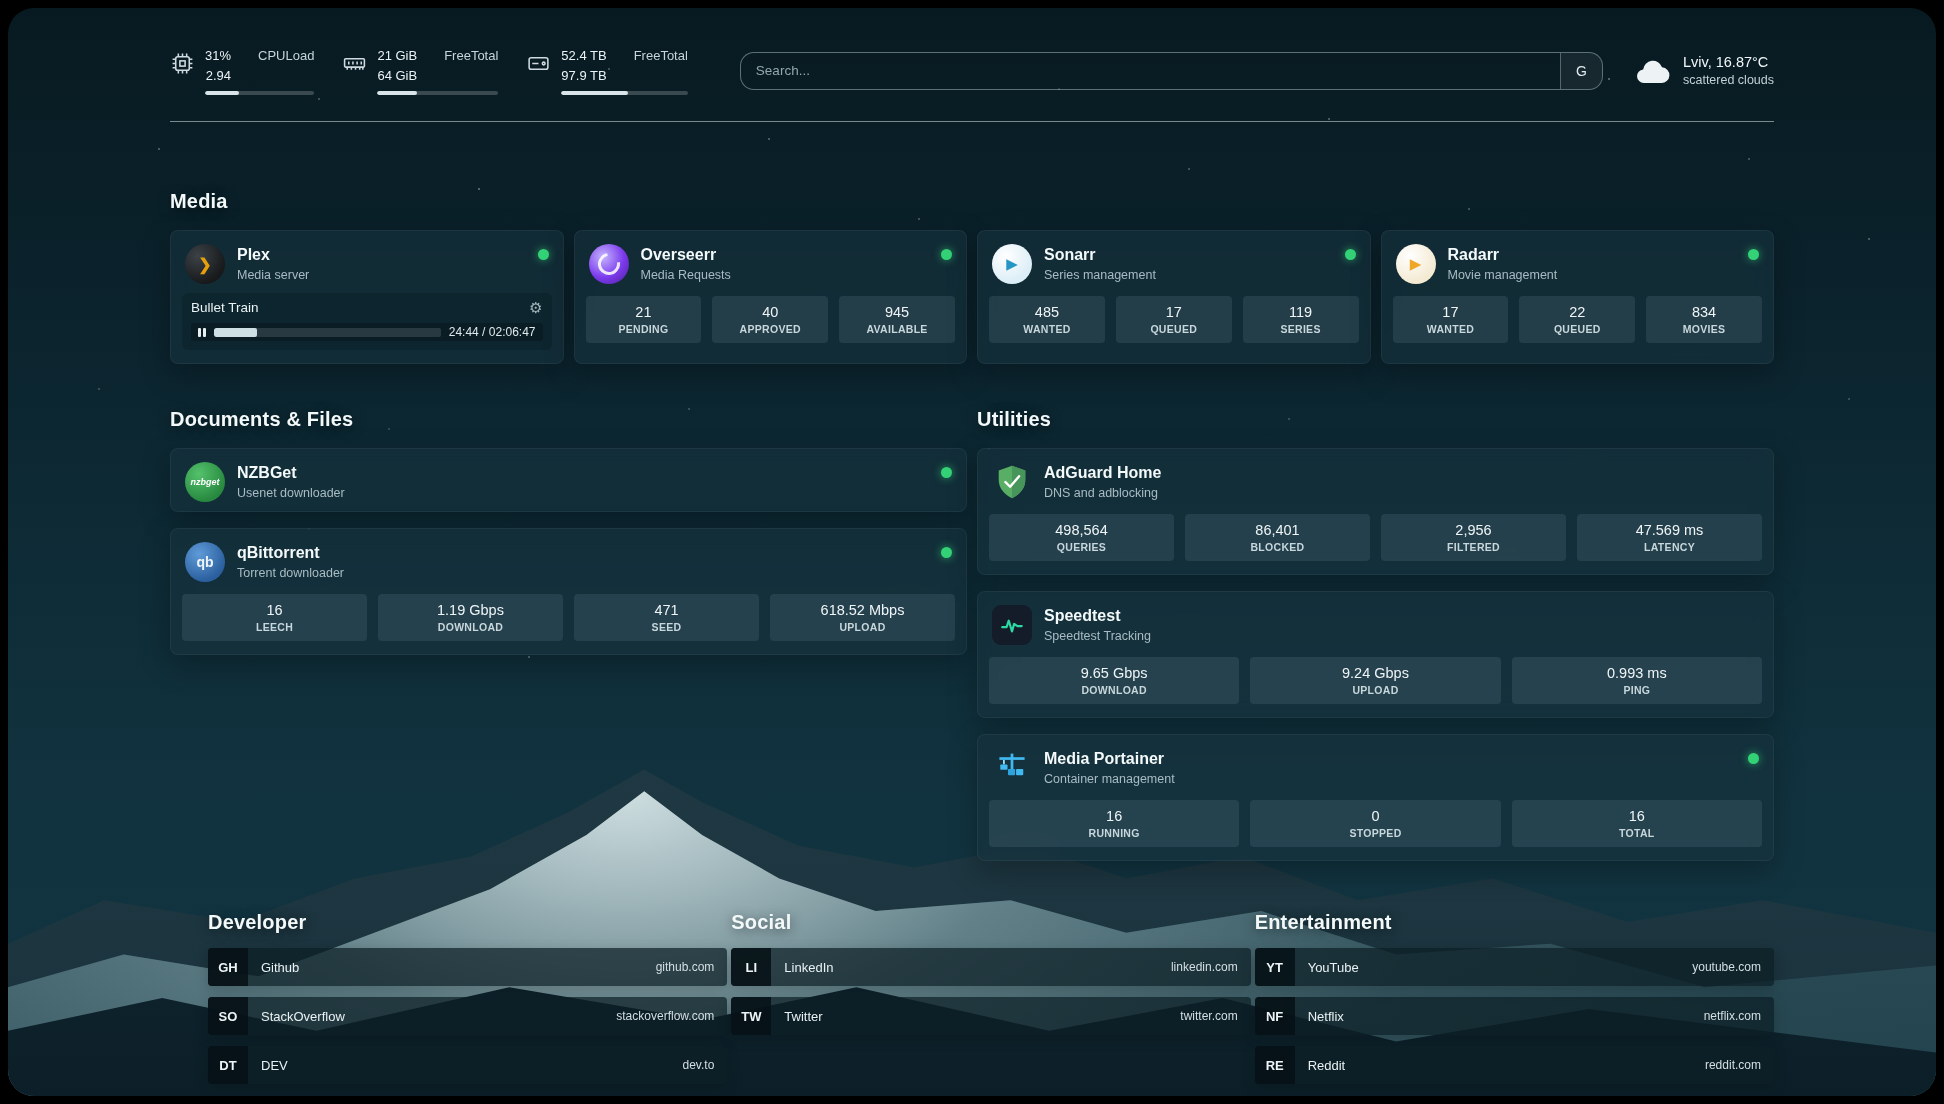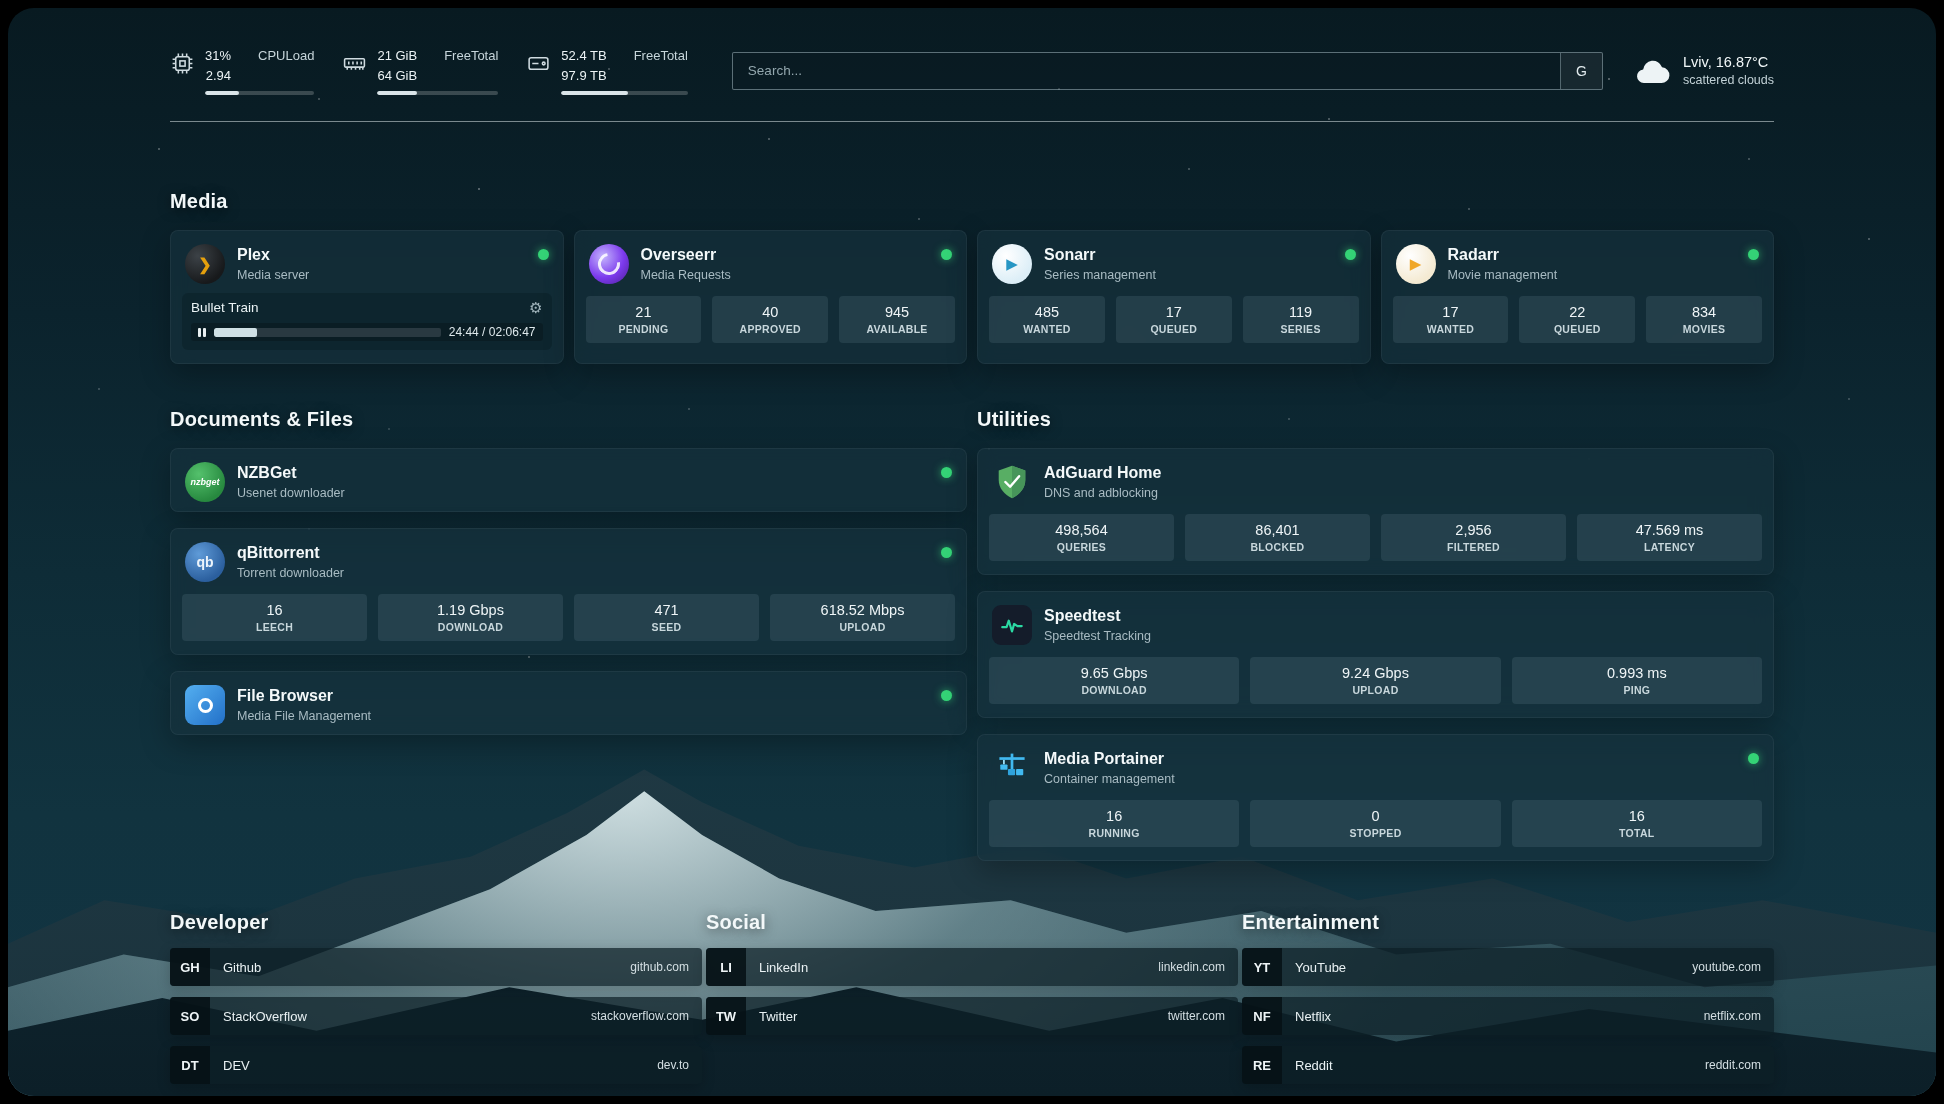--- a/index.html
+++ b/index.html
@@ -34,22 +34,22 @@
   .content{position:relative;z-index:2;padding:0 162px;height:100%;}
   
   .topbar{display:flex;align-items:center;padding:38px 0 26px;border-bottom:1px solid rgba(235,245,248,.5);}
   .hw{display:flex;align-items:flex-start;gap:10px;margin-right:28px;}
   .hw-icon{width:25px;height:25px;margin-top:5px;flex:0 0 25px;}
   .hw-rows{display:flex;gap:27px;}
   .hw-values{display:flex;flex-direction:column;align-items:flex-end;font-size:13px;color:#ecf3f5;line-height:1.5;}
   .hw-labels{display:flex;flex-direction:row;font-size:13px;color:#c6d5da;line-height:1.5;}
   .hw-bar{height:4px;background:rgba(255,255,255,.2);border-radius:2px;margin-top:6px;overflow:hidden;}
   .hw-fill{height:100%;background:#d9e4e8;border-radius:2px;}
-  .search{flex:1;display:flex;align-items:stretch;height:38px;border:1px solid rgba(175,198,206,.5);border-radius:2px;
-    background:rgba(10,26,33,.5);margin:0 30px 0 16px;overflow:hidden;}
+  .search{flex:1;display:flex;align-items:stretch;height:38px;border:1px solid rgba(175,198,206,.5);border-radius:14px;
+    background:rgba(10,26,33,.5);margin:0 30px 0 24px;overflow:hidden;}
   .search input{flex:1;background:transparent;border:0;outline:0;color:#e7eff1;font-size:13.5px;padding:0 15px;font-family:inherit;}
   .search input::placeholder{color:#93a7ae;}
   .search-btn{width:42px;border-left:1px solid rgba(175,198,206,.4);display:flex;align-items:center;justify-content:center;
     color:#e2ebee;font-size:14px;background:rgba(255,255,255,.06);cursor:pointer;}
   .weather{display:flex;align-items:center;gap:12px;}
   .weather-icon{width:38px;height:30px;}
   .weather-loc{font-size:14.5px;color:#f1f7f8;}
   .weather-cond{font-size:12.5px;color:#c2d1d6;margin-top:3px;}
   
   .section-title{font-size:20px;font-weight:700;color:#f3f8f9;letter-spacing:.2px;line-height:26px;
@@ -93,21 +93,21 @@
   .overseerr-ic::after{content:"";position:absolute;inset:9px;border-radius:50%;border:3.5px solid rgba(255,255,255,.85);
     border-top-color:transparent;transform:rotate(35deg);}
   .sonarr-ic{border-radius:50%;background:radial-gradient(circle at 35% 30%,#ffffff,#dceef7 70%);color:#2796c4;font-size:15px;}
   .radarr-ic{border-radius:50%;background:radial-gradient(circle at 35% 30%,#ffffff,#f4ead2 70%);color:#f0a728;font-size:15px;}
   .nzbget-ic{border-radius:50%;background:radial-gradient(circle at 35% 30%,#54c16c,#27893f 72%);color:#fff;font-size:9px;font-weight:700;font-style:italic;}
   .qb-ic{border-radius:50%;background:radial-gradient(circle at 35% 30%,#5f9bd8,#2b5f9e 72%);color:#ecf4fb;font-size:14px;font-weight:700;}
   .fb-ic{border-radius:9px;background:linear-gradient(135deg,#54aff0,#2270c8);}
   .fb-ring{width:15px;height:15px;border:3.5px solid #fff;border-radius:50%;}
   .st-ic{border-radius:9px;background:#141c2a;}
   
-  .bm-grid{display:grid;grid-template-columns:repeat(3,1fr);gap:4px;margin-top:48px;}
+  .bm-grid{display:grid;grid-template-columns:repeat(3,1fr);gap:4px;margin-top:48px;margin-left:38px;}
   .bm-list{margin-top:13px;text-align:right;}
   .bm-row{display:flex;align-items:center;height:38px;background:rgba(12,30,38,.72);border-radius:4px;overflow:hidden;
     margin-bottom:11px;cursor:pointer;box-shadow:0 4px 14px rgba(0,0,0,.2);}
   .bm-abbr{width:40px;align-self:stretch;background:rgba(6,17,22,.88);display:flex;align-items:center;justify-content:center;
     font-weight:700;font-size:13px;color:#eef4f6;flex:0 0 40px;}
   .bm-name{margin-left:13px;font-size:13px;color:#e9f1f3;}
   .bm-url{margin-left:auto;margin-right:13px;font-size:12px;color:#d4dfe3;}
   svg{display:block;}
 </style>
 </head>
@@ -356,32 +356,20 @@
                 <div class="stat-v">471</div>
                   <div class="stat-l">SEED</div>
                 </div>
               <div class="stat">
                 <div class="stat-v">618.52 Mbps</div>
                   <div class="stat-l">UPLOAD</div>
                 </div>
             </div>
           </div>
 
-          <div class="card">
-            <div class="card-head">
-              <div class="icon-40 fb-ic">
-                  <span class="fb-ring"></span>
-                </div>
-              <div class="svc-txt">
-                <div class="svc-name">File Browser</div>
-                <div class="svc-desc">Media File Management</div>
-              </div>
-              <div class="dot"></div>
-            </div>
-          </div>
         </div>
 
         <div class="col">
           <div class="section-title">Utilities</div>
 
           <div class="card">
             <div class="card-head">
               <div class="icon-40">
                 <svg viewBox="0 0 40 40" width="38" height="38">
                   <path d="M20 3l14 5v10c0 8.5-6 15.5-14 19C12 33.5 6 26.5 6 18V8z" fill="#58ae64"></path>

